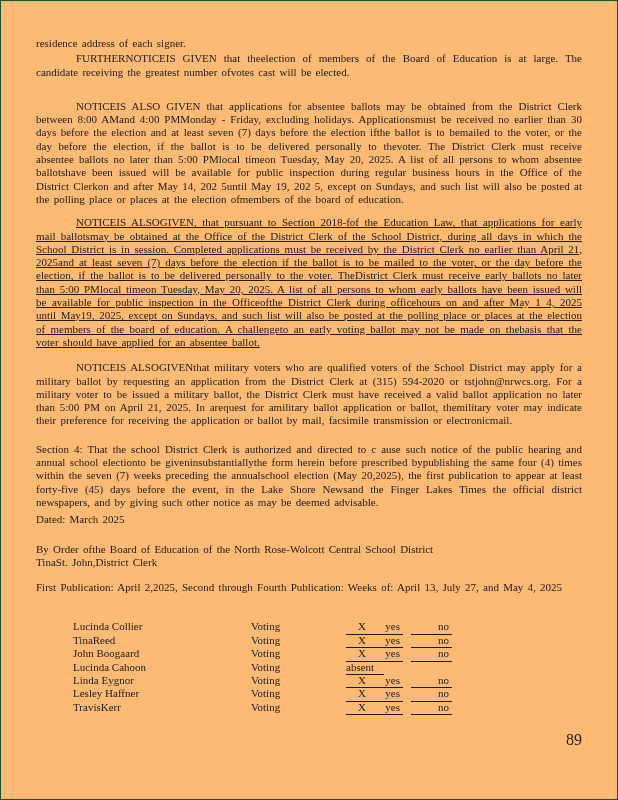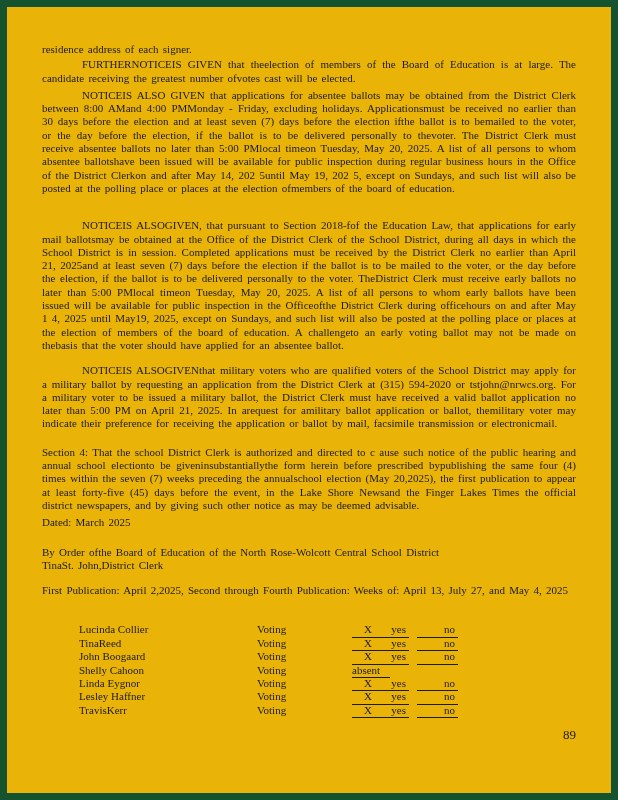--- a/index.html
+++ b/index.html
@@ -4,32 +4,32 @@
 <style>
   html, body { margin: 0; padding: 0; }
   body {
     width: 618px; height: 800px; background: #ffffff;
     font-family: "Liberation Serif", "DejaVu Serif", serif;
     color: #1b1b1b; overflow: hidden;
   }
   .page {
     box-sizing: border-box; width: 618px; height: 800px;
     padding: 36px 35px 4px 35px; position: relative;
-    border: 7px solid #14532d; background: #eab308;
+    border: 1px solid #14532d; background: #fdba74;
   }
   p {
     margin: 0; font-size: 11px; line-height: 13.3px;
     text-align: justify; text-align-last: left;
     word-spacing: 1.5px;
   }
   p.ind { text-indent: 40px; }
   .line { text-align: left; }
   .gap-a { margin-top: 2px; }
-  .gap-b { margin-top: 4px; }
-  .gap-c { margin-top: 24px; }
+  .gap-b { margin-top: 21px; }
+  .gap-c { margin-top: 10px; text-decoration: underline; }
   .gap-d { margin-top: 12px; }
   .gap-e { margin-top: 15px; }
   .gap-f { margin-top: 4px; }
   .gap-g { margin-top: 16px; }
   .gap-h { margin-top: 1px; }
   .gap-j { margin-top: 12px; }
   .it { }
   .votes { margin-top: 26px; padding-left: 37px; font-size: 11px; }
   .vote-row { display: flex; height: 13.4px; line-height: 13.4px; }
   .vr-name { width: 178px; }
@@ -43,21 +43,21 @@
   .u-no {
     display: inline-block; width: 41px; box-sizing: border-box;
     text-align: right; padding-right: 3px; margin-left: 8px;
     border-bottom: 1px solid #1b1b1b;
   }
   .u-absent {
     display: inline-block; border-bottom: 1px solid #1b1b1b;
     padding-right: 10px;
   }
   .pageno {
-    position: absolute; right: 35px; bottom: 50px; font-size: 13px; margin-left: 23px;
+    position: absolute; right: 35px; bottom: 50px; font-size: 16px; margin-left: 23px;
   }
 </style>
 </head>
 <body>
 
 <div class="page">
 
   <p class="line">residence address of each signer.</p>
 
   <p class="ind gap-a">FURTHERNOTICEIS GIVEN that theelection of members of the Board of Education is at large. The candidate receiving the greatest number ofvotes cast will be elected.</p>
@@ -99,21 +99,21 @@
     <div class="vote-row">
       <span class="vr-name">John Boogaard</span>
       <span class="vr-action">Voting</span>
       <span class="vr-marks"><span class="u-yes">
             <span>X</span>
             <span>yes</span>
           </span><span class="u-no">no</span></span>
     </div>
 
     <div class="vote-row">
-      <span class="vr-name">Shelly Cahoon</span>
+      <span class="vr-name">Lucinda Cahoon</span>
       <span class="vr-action">Voting</span>
       <span class="vr-marks"><span class="u-absent">absent</span></span>
     </div>
 
     <div class="vote-row">
       <span class="vr-name">Linda Eygnor</span>
       <span class="vr-action">Voting</span>
       <span class="vr-marks"><span class="u-yes">
             <span>X</span>
             <span>yes</span>

